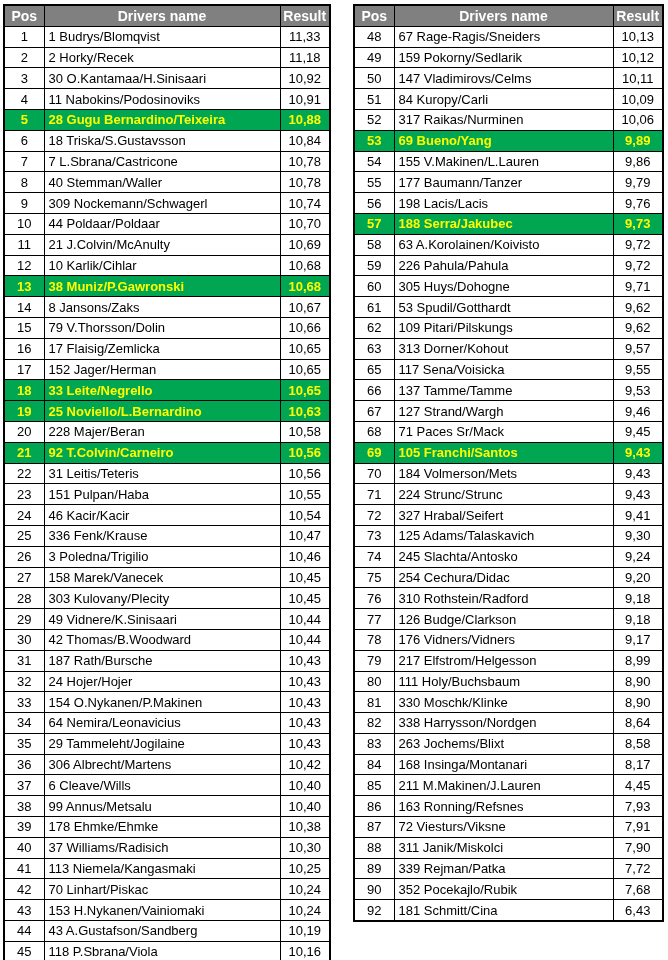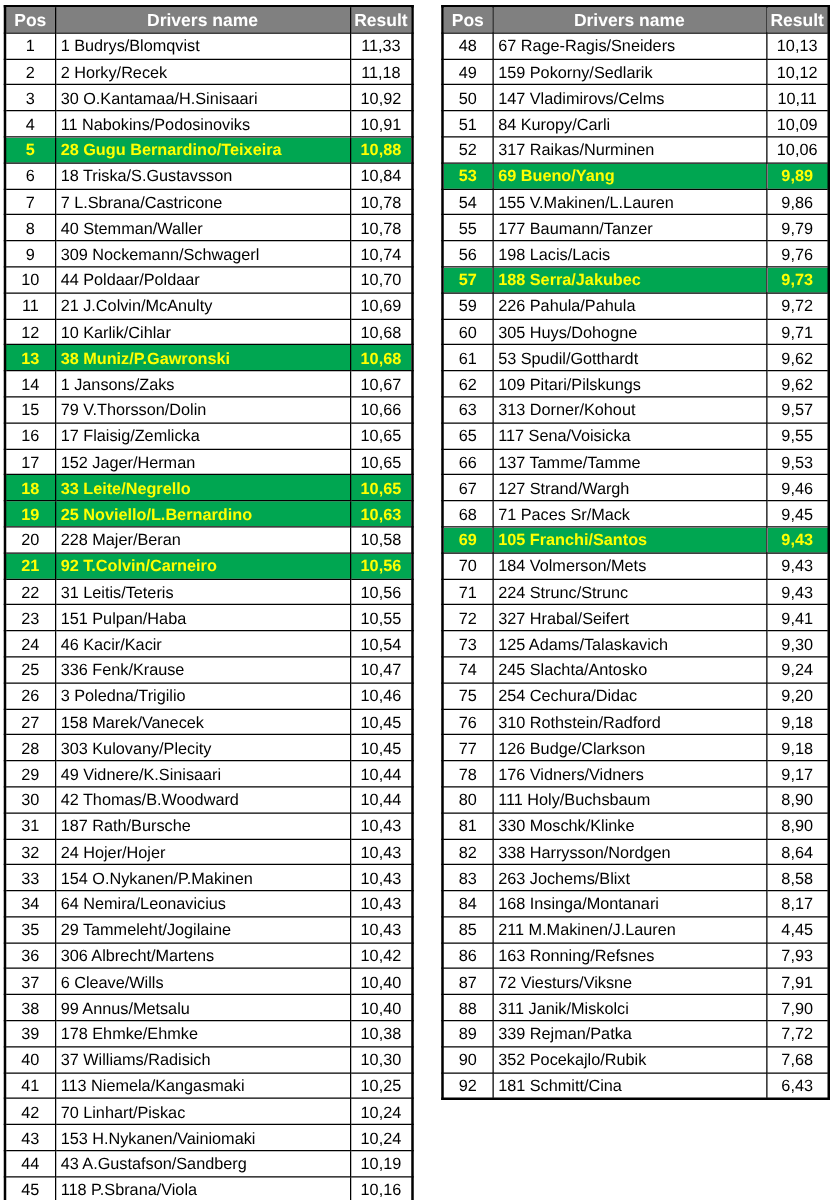--- a/index.html
+++ b/index.html
@@ -120,21 +120,21 @@
             <td class="name">10 Karlik/Cihlar</td>
             <td class="res">10,68</td>
           </tr>
           <tr class="hl">
             <td class="pos">13</td>
             <td class="name">38 Muniz/P.Gawronski</td>
             <td class="res">10,68</td>
           </tr>
           <tr>
             <td class="pos">14</td>
-            <td class="name">1 Jansons/Zaks</td>
+            <td class="name">8 Jansons/Zaks</td>
             <td class="res">10,67</td>
           </tr>
           <tr>
             <td class="pos">15</td>
             <td class="name">79 V.Thorsson/Dolin</td>
             <td class="res">10,66</td>
           </tr>
           <tr>
             <td class="pos">16</td>
             <td class="name">17 Flaisig/Zemlicka</td>
@@ -346,20 +346,25 @@
             <td class="pos">56</td>
             <td class="name">198 Lacis/Lacis</td>
             <td class="res">9,76</td>
           </tr>
           <tr class="hl">
             <td class="pos">57</td>
             <td class="name">188 Serra/Jakubec</td>
             <td class="res">9,73</td>
           </tr>
           <tr>
+            <td class="pos">58</td>
+            <td class="name">63 A.Korolainen/Koivisto</td>
+            <td class="res">9,72</td>
+          </tr>
+          <tr>
             <td class="pos">59</td>
             <td class="name">226 Pahula/Pahula</td>
             <td class="res">9,72</td>
           </tr>
           <tr>
             <td class="pos">60</td>
             <td class="name">305 Huys/Dohogne</td>
             <td class="res">9,71</td>
           </tr>
           <tr>
@@ -439,20 +444,25 @@
           </tr>
           <tr>
             <td class="pos">77</td>
             <td class="name">126 Budge/Clarkson</td>
             <td class="res">9,18</td>
           </tr>
           <tr>
             <td class="pos">78</td>
             <td class="name">176 Vidners/Vidners</td>
             <td class="res">9,17</td>
+          </tr>
+          <tr>
+            <td class="pos">79</td>
+            <td class="name">217 Elfstrom/Helgesson</td>
+            <td class="res">8,99</td>
           </tr>
           <tr>
             <td class="pos">80</td>
             <td class="name">111 Holy/Buchsbaum</td>
             <td class="res">8,90</td>
           </tr>
           <tr>
             <td class="pos">81</td>
             <td class="name">330 Moschk/Klinke</td>
             <td class="res">8,90</td>

